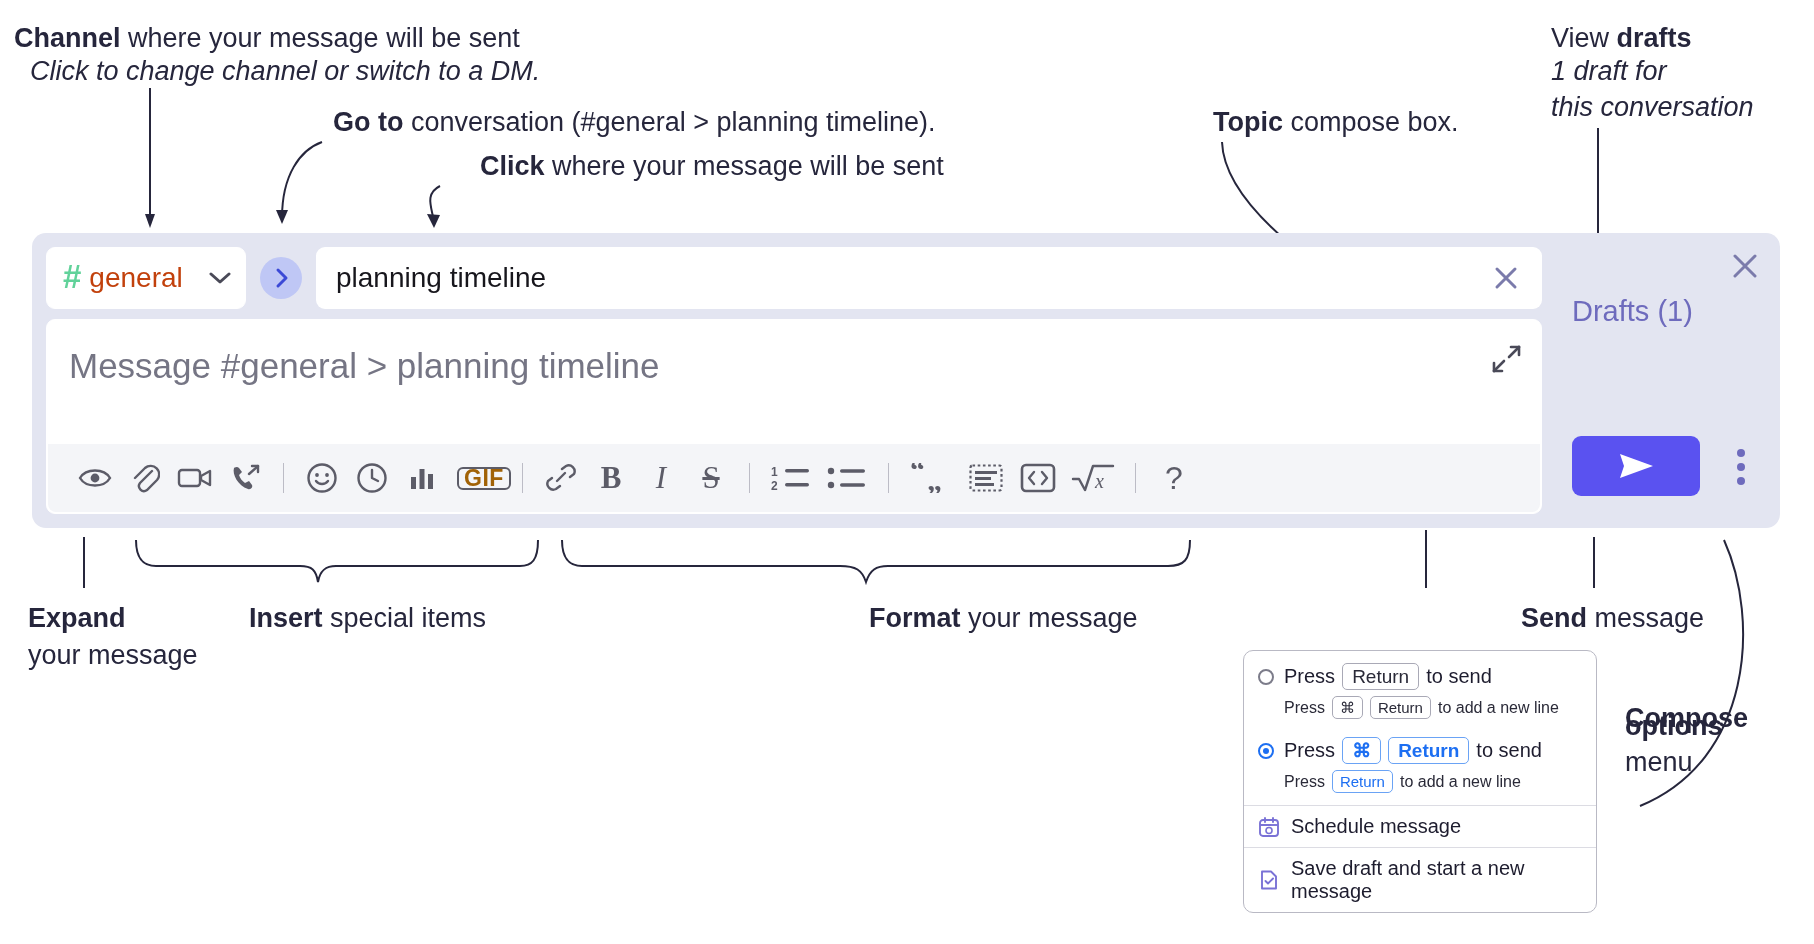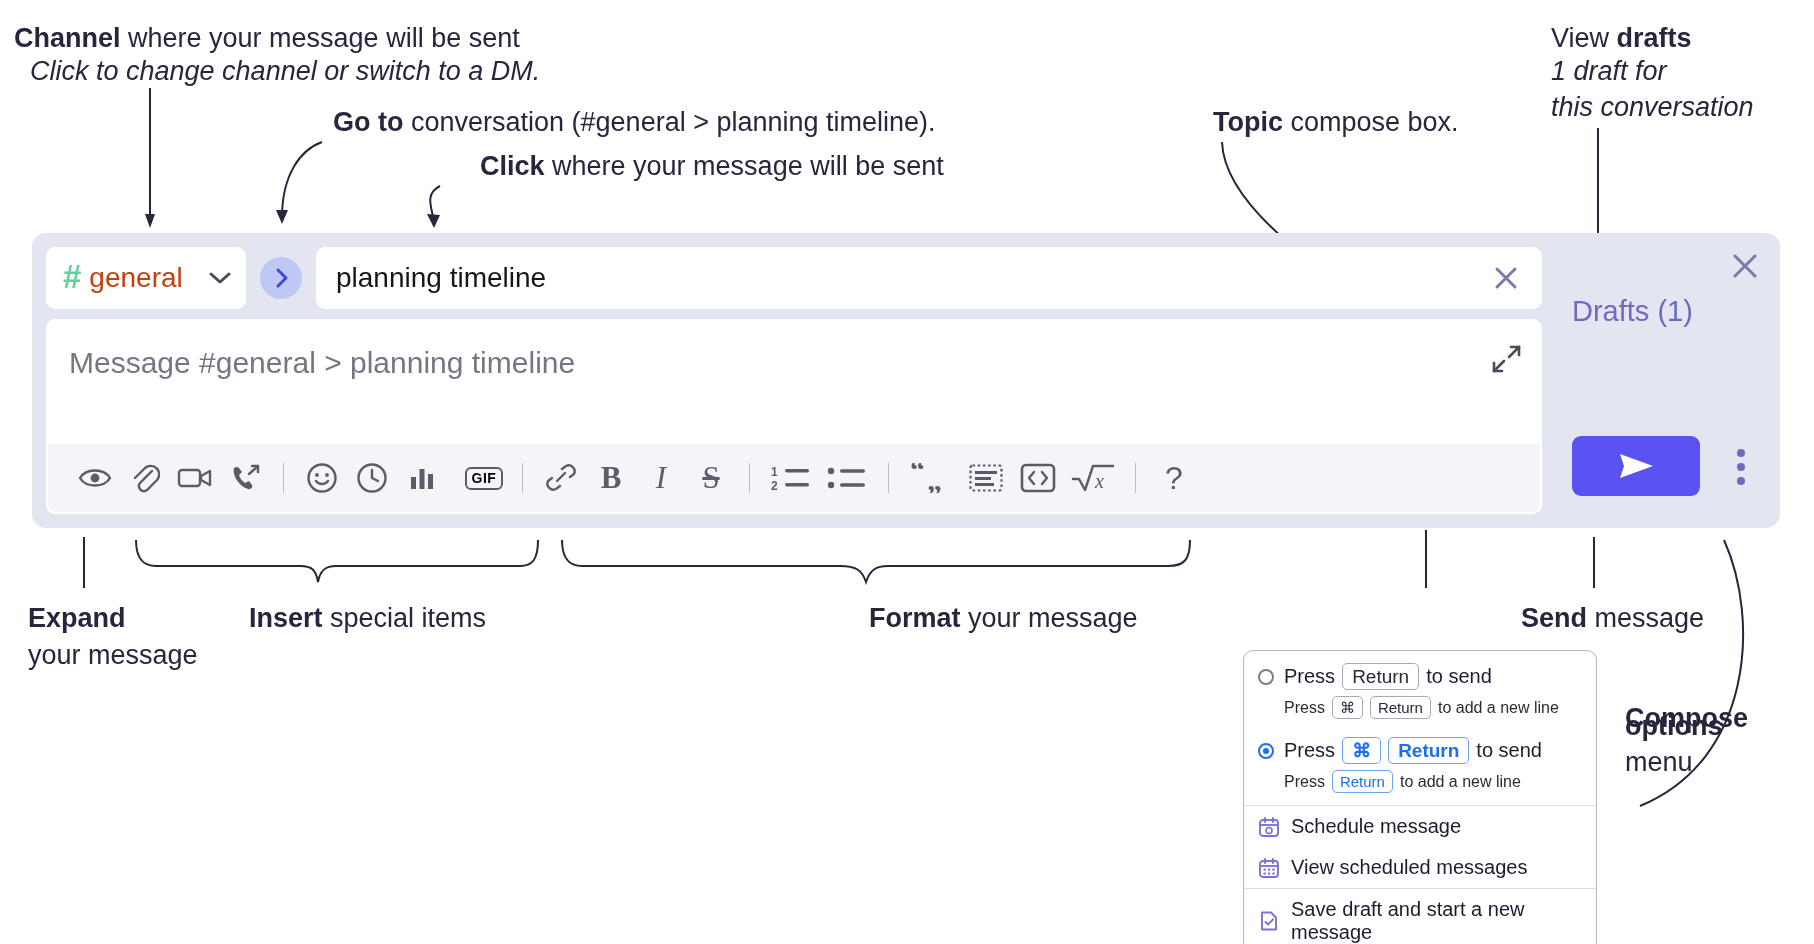--- a/index.html
+++ b/index.html
@@ -66,40 +66,40 @@
   }
   #topic-value{font-size:28px;color:#17161c;}
   #topic-clear{cursor:pointer;display:flex;align-items:center;}
 
   .msg-box{
     position:absolute;left:0;top:72px;width:1496px;height:195px;
     background:#ffffff;border-radius:9px;box-sizing:border-box;
     border:1px solid #ffffff;
   }
   #msg-placeholder{
-    position:absolute;left:22px;top:26px;font-size:30px;color:#757584;
+    position:absolute;left:22px;top:26px;font-size:35px;color:#757584;
   }
   #expand-btn{
     position:absolute;right:20px;top:24px;cursor:pointer;
   }
   #toolbar{
     position:absolute;left:1px;right:1px;bottom:1px;height:68px;
     background:#f4f5f8;border-radius:0 0 8px 8px;
     display:flex;align-items:center;padding-left:22px;gap:0;
     box-sizing:border-box;
   }
   .tbtn{
     width:50px;height:50px;display:flex;align-items:center;justify-content:center;
     cursor:pointer;color:#5c5c68;flex:0 0 auto;
   }
   .tsep{width:1px;height:30px;background:#bcbcc6;margin:0 13px;flex:0 0 auto;}
   .gif-box{
     border:2.5px solid #5c5c68;border-radius:6px;
-    font-size:14px;font-weight:bold;letter-spacing:.5px;
-    padding:2px 5px;line-height:15px;color:#000000;margin-left:12px;
+    font-size:23px;font-weight:bold;letter-spacing:.5px;
+    padding:2px 5px;line-height:15px;color:#a16207;margin-left:12px;
   }
   .bold-g{font-size:31px;font-weight:bold;font-family:"Liberation Serif",serif;}
   .ital-g{font-size:31px;font-style:italic;font-family:"Liberation Serif",serif;}
   .strike-g{font-size:31px;text-decoration:line-through;font-family:"Liberation Serif",serif;}
   .help-g{font-size:32px;}
 
   
   #right-rail{position:absolute;left:1528px;top:0;width:206px;height:267px;}
   #drafts-link{
     position:absolute;left:12px;top:62px;font-size:29px;color:#6e6bbd;cursor:pointer;
@@ -508,38 +508,20 @@
         <svg width="22" height="22" viewBox="0 0 22 22">
             <rect x="2" y="4" width="18" height="16" rx="3" stroke="#7a72d6" stroke-width="1.9" fill="none"></rect>
             <path d="M2 9 L20 9" stroke="#7a72d6" stroke-width="1.9"></path>
             <path d="M7 2 L7 6 M15 2 L15 6" stroke="#7a72d6" stroke-width="1.9" stroke-linecap="round"></path>
             <circle cx="11" cy="14.5" r="3" stroke="#7a72d6" stroke-width="1.6" fill="none"></circle>
           </svg>
       </span>
       <span>Schedule message</span>
     </div>
 
-    <div class="menu-item">
-      <span class="mi-icon">
-        <svg width="22" height="22" viewBox="0 0 22 22">
-            <rect x="2" y="4" width="18" height="16" rx="3" stroke="#7a72d6" stroke-width="1.9" fill="none"></rect>
-            <path d="M2 9 L20 9" stroke="#7a72d6" stroke-width="1.9"></path>
-            <path d="M7 2 L7 6 M15 2 L15 6" stroke="#7a72d6" stroke-width="1.9" stroke-linecap="round"></path>
-            <g fill="#7a72d6">
-              <rect x="5.5" y="11.5" width="2.2" height="2.2"></rect>
-              <rect x="9.9" y="11.5" width="2.2" height="2.2"></rect>
-              <rect x="14.3" y="11.5" width="2.2" height="2.2"></rect>
-              <rect x="5.5" y="15.5" width="2.2" height="2.2"></rect>
-              <rect x="9.9" y="15.5" width="2.2" height="2.2"></rect>
-              <rect x="14.3" y="15.5" width="2.2" height="2.2"></rect>
-            </g>
-          </svg>
-      </span>
-      <span>View scheduled messages</span>
-    </div>
 
     <div class="menu-div"></div>
 
     <div class="menu-item">
       <span class="mi-icon">
         <svg width="22" height="22" viewBox="0 0 22 22">
             <path d="M4 2.5 L13 2.5 L18 7.5 L18 19.5 L4 19.5 Z" stroke="#7a72d6" stroke-width="1.9" fill="none" stroke-linejoin="round"></path>
             <path d="M7.5 12 L10 14.5 L15 9.5" stroke="#7a72d6" stroke-width="1.9" fill="none" stroke-linecap="round" stroke-linejoin="round"></path>
           </svg>
       </span>

